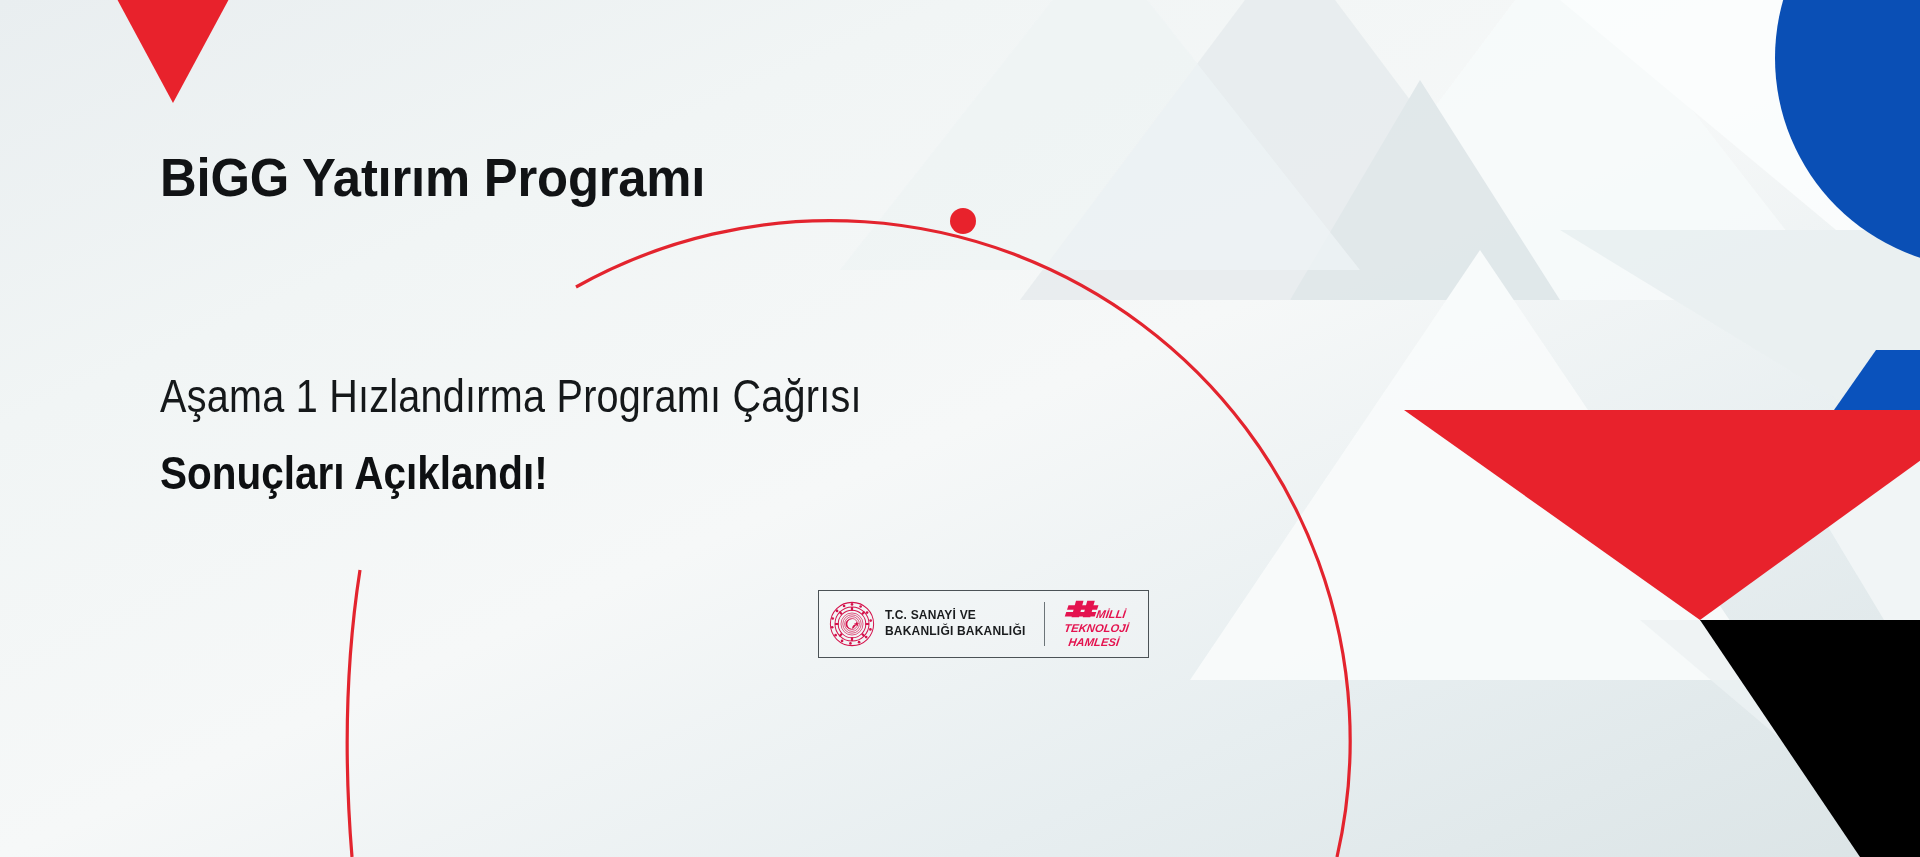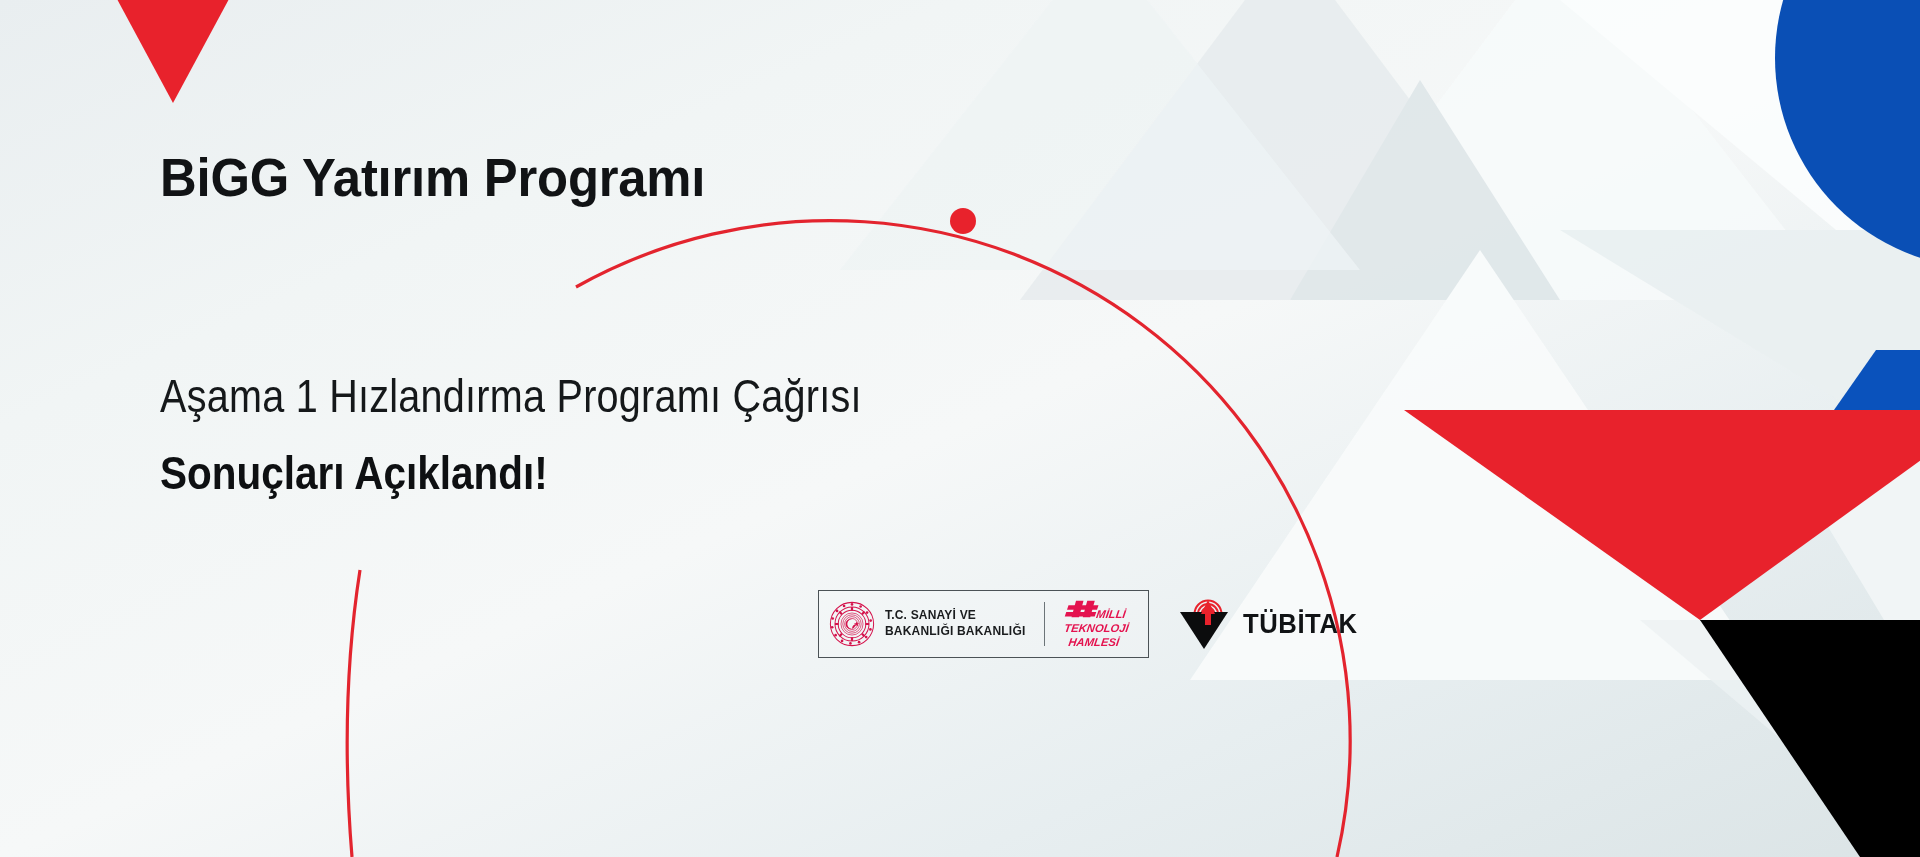--- a/index.html
+++ b/index.html
@@ -290,35 +290,16 @@
               <text x="6" y="44" transform="skewX(-8)">TEKNOLOJİ</text>
             </g>
 
             <g fill="#e4134f" font-family="Liberation Sans Narrow, Liberation Sans, sans-serif" font-weight="700" font-style="italic" font-size="15">
               <text x="14" y="62" transform="skewX(-8)">HAMLESİ</text>
             </g>
           </svg>
         </span>
       </div>
 
-      <div class="tubitak">
-        <span class="tubitak-mark">
-          <svg viewBox="0 0 108 100" width="54" height="50" xmlns="http://www.w3.org/2000/svg">
-
-            <g fill="none" stroke="#e8222c" stroke-width="4">
-              <circle cx="62" cy="30" r="27"></circle>
-              <circle cx="62" cy="30" r="20"></circle>
-              <circle cx="62" cy="30" r="13"></circle>
-              <circle cx="62" cy="30" r="6.5"></circle>
-            </g>
-
-            <polygon points="6,26 102,26 54,100" fill="#0b0c0d"></polygon>
-
-            <polygon points="62,2 76,30 48,30" fill="#e8222c"></polygon>
-            <rect x="56" y="26" width="12" height="26" fill="#e8222c"></rect>
-          </svg>
-        </span>
-        <span class="tubitak-word">TÜBİTAK</span>
-      </div>
 
     </div>
   </div>
 </div>
 
 </body></html>

